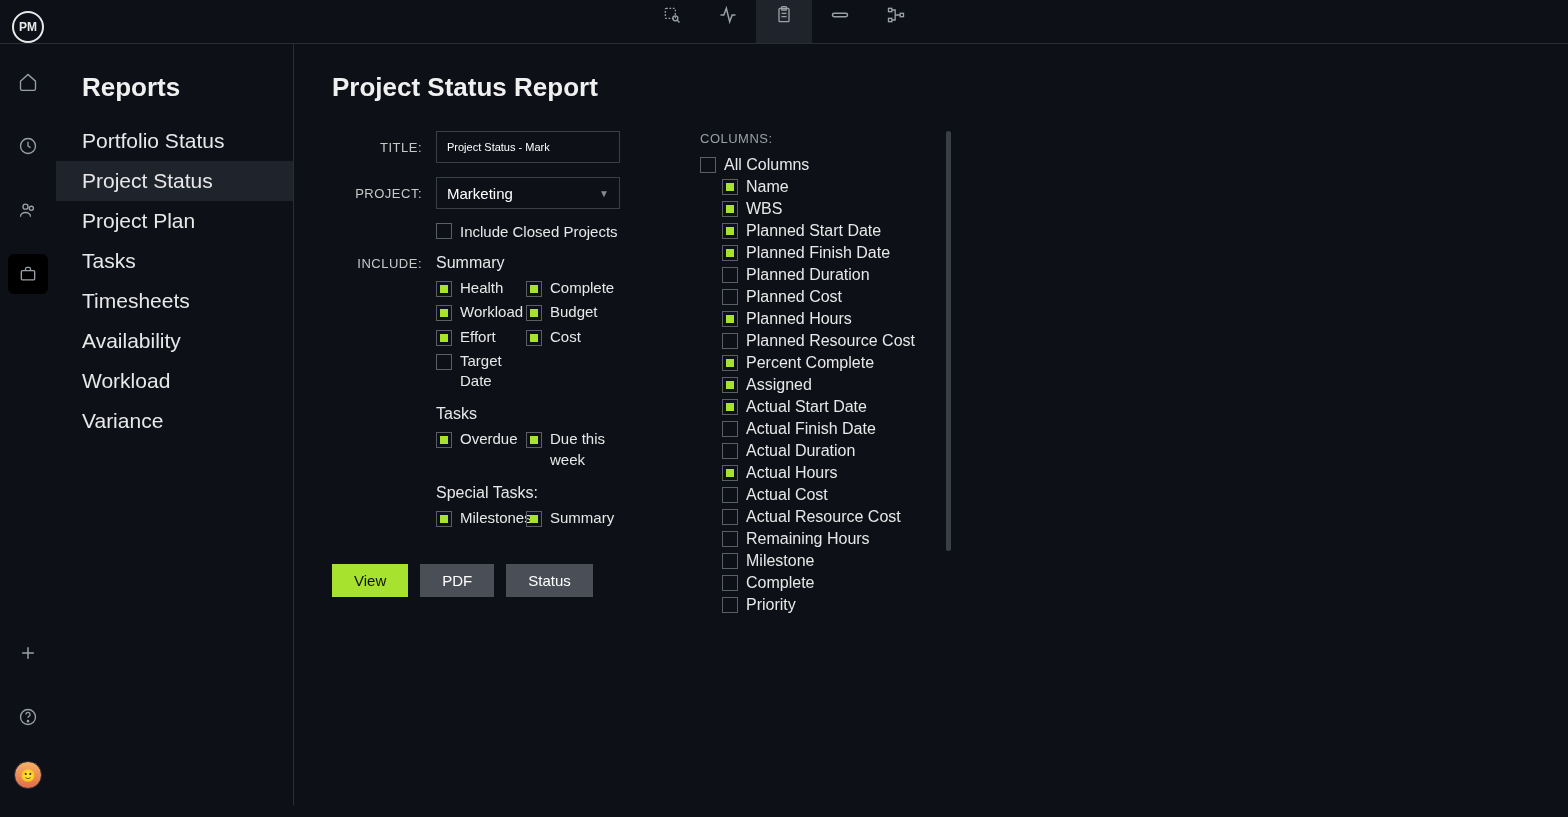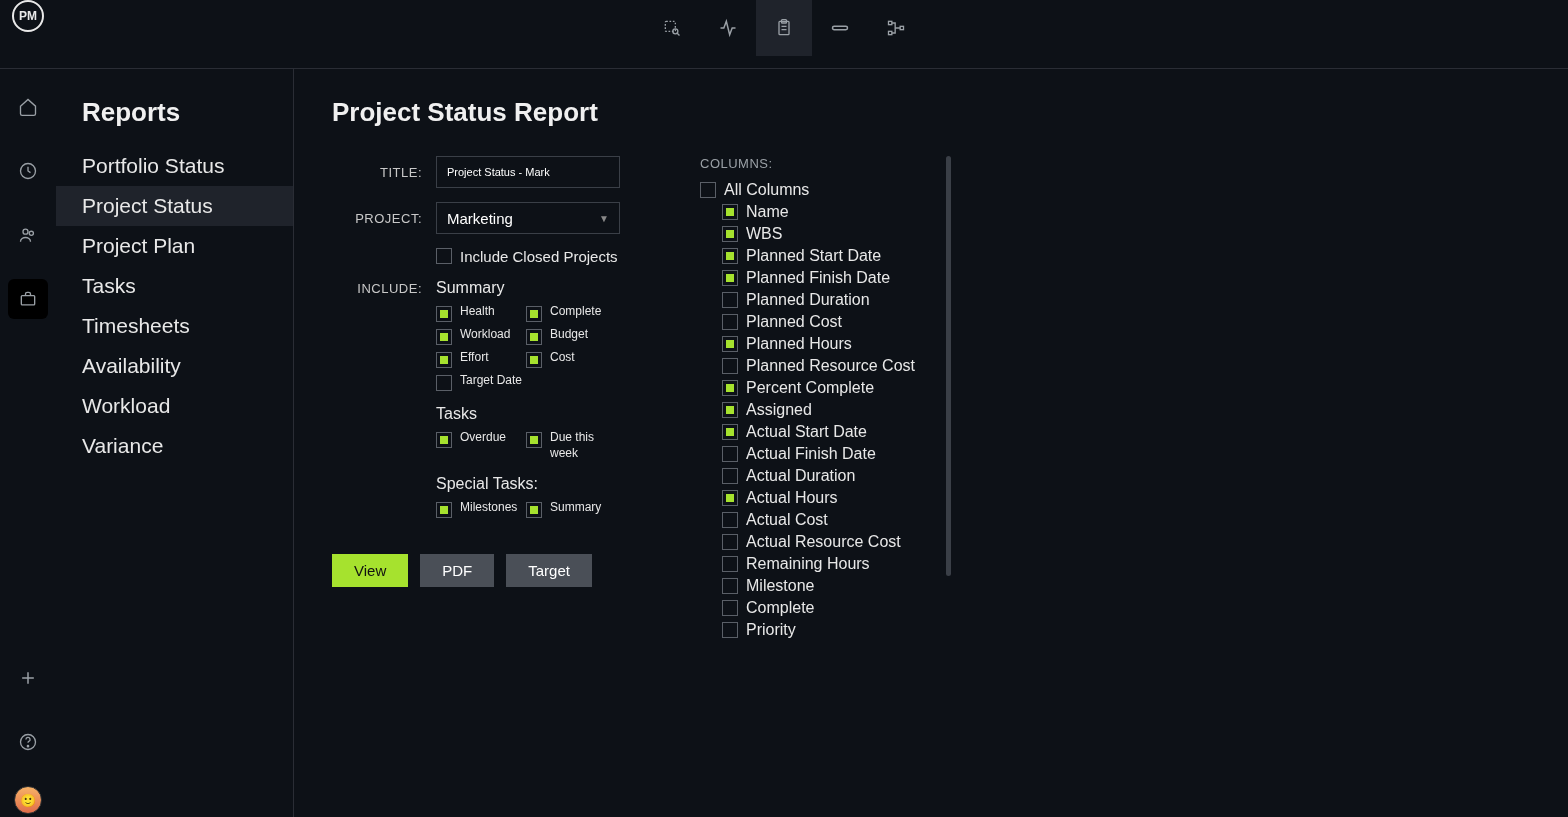--- a/index.html
+++ b/index.html
@@ -7,24 +7,24 @@
   font-family: -apple-system, BlinkMacSystemFont, "Segoe UI", Helvetica, Arial, sans-serif;
   background: #0d1117;
   color: #e8e8e8;
   width: 1568px;
   height: 817px;
   overflow: hidden;
 }
 
 
 .topbar {
-  height: 69px;
+  height: 44px;
   border-bottom: 1px solid #2a2d35;
   display: flex;
-  align-items: flex-start;
+  align-items: flex-end;
   padding-left: 12px;
 }
 .logo {
   width: 32px; height: 32px;
   border: 2px solid #e8e8e8;
   border-radius: 50%;
   display: flex; align-items: center; justify-content: center;
   font-size: 12px; font-weight: 700;
   color: #e8e8e8;
 }
@@ -191,21 +191,21 @@
   display: flex;
   align-items: flex-start;
   font-size: 15px;
   color: #e8e8e8;
 }
 .include-group-label { font-size:16px; margin-bottom:6px; margin-top:8px; color:#e8e8e8;}
 .include-grid {
   display: grid;
   grid-template-columns: 90px 90px;
   row-gap: 4px;
-  font-size: 12px;
+  font-size: 15px;
 }
 .include-cell { display:flex; align-items:flex-start; line-height:1.35;}
 .include-cell .cb { margin-top:3px;}
 
 .include-label-row { display:flex; align-items:flex-start; margin-bottom: 6px;}
 .include-label-row .form-label{ padding-top:2px; }
 
 
 .columns-panel { position:relative; }
 .columns-label {
@@ -426,21 +426,21 @@
                   <span class="cb checked"></span>
                   <span>Summary</span>
                 </div>
               </div>
           </div>
         </div>
 
         <div class="btnbar">
           <button class="btn primary">View</button>
           <button class="btn secondary">PDF</button>
-          <button class="btn secondary">Target</button>
+          <button class="btn secondary">Status</button>
         </div>
       </div>
 
       <div class="columns-panel">
         <div class="columns-label">COLUMNS:</div>
         <div class="col-list" id="col-list">
             <div class="col-row">
               <span class="cb"></span>
               <span>All Columns</span>
             </div>

